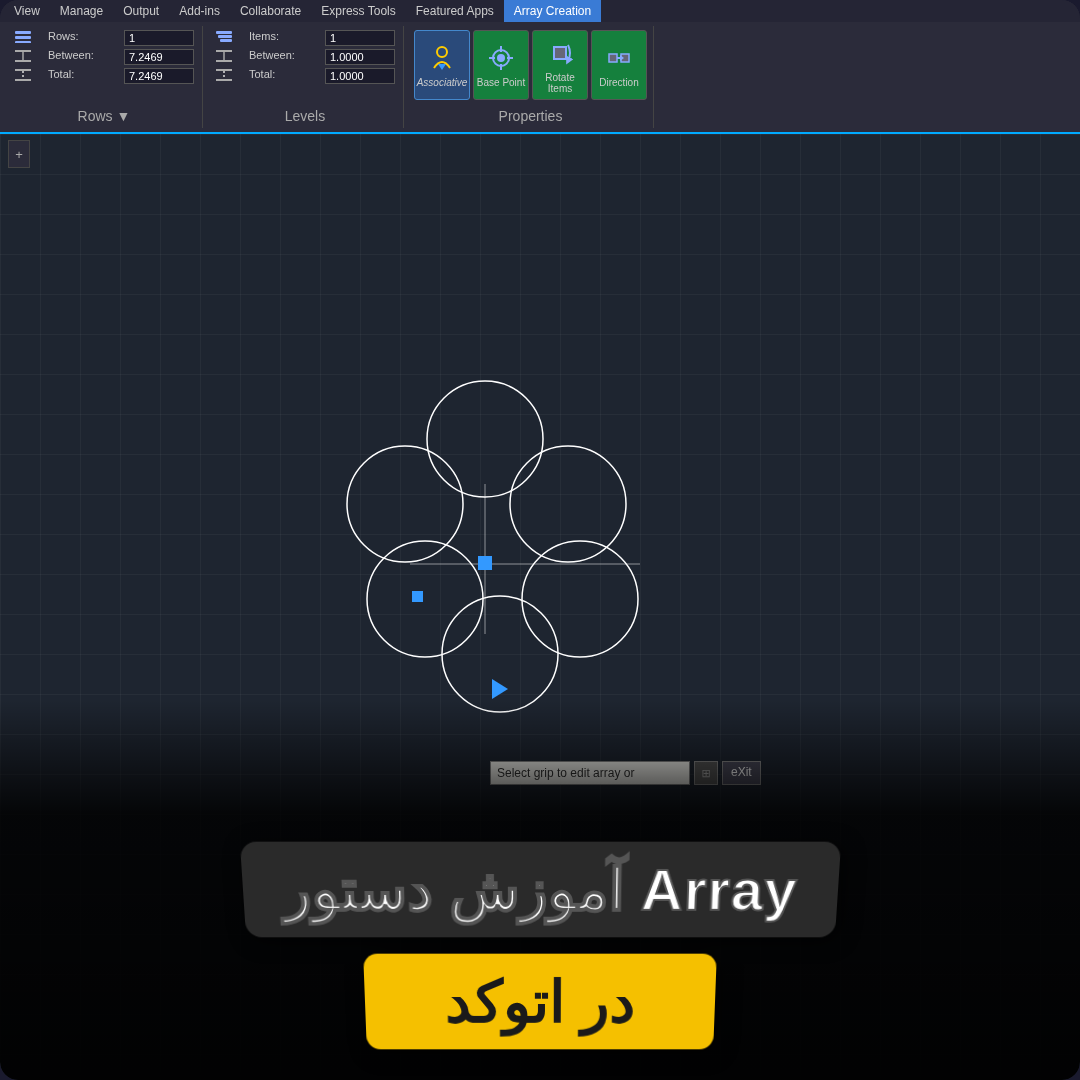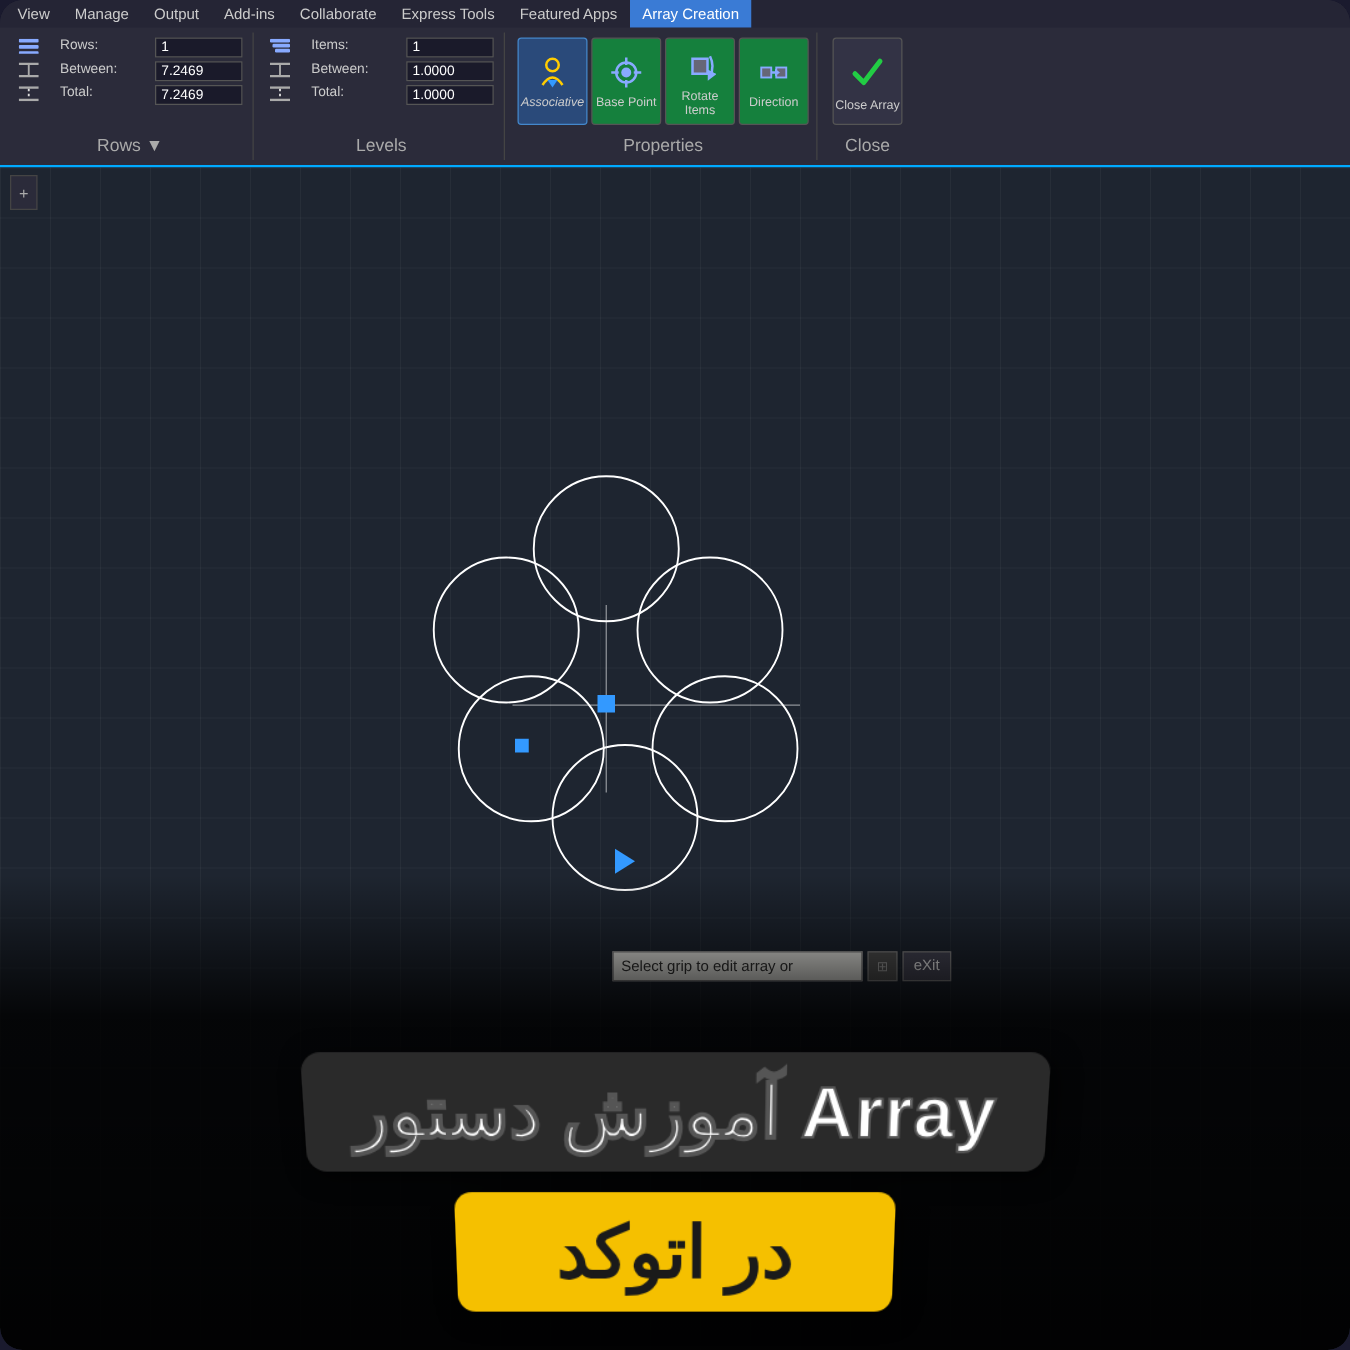--- a/index.html
+++ b/index.html
@@ -469,31 +469,20 @@
                 <line x1="14" y1="16" x2="18" y2="16" stroke="#88aaff" stroke-width="2"></line>
                 <polygon points="17,13 21,16 17,19" fill="#88aaff"></polygon>
               </svg>
             </div>
             <span>Direction</span>
           </div>
         </div>
         <div class="ribbon-group-label">Properties</div>
       </div>
 
-      <div style="display:flex;flex-direction:column;align-items:center;justify-content:center;padding:4px 8px;">
-        <div class="close-btn">
-          <div class="icon-area">
-            <svg width="32" height="32" viewBox="0 0 32 32">
-              <polyline points="6,18 13,25 26,8" fill="none" stroke="#22cc44" stroke-width="4" stroke-linecap="round" stroke-linejoin="round"></polyline>
-            </svg>
-          </div>
-          <span>Close Array</span>
-        </div>
-        <div class="ribbon-group-label">Close</div>
-      </div>
 
     </div>
   </div>
 
   <div class="canvas-area">
     <div class="canvas-grid"></div>
 
     <div class="canvas-toolbar">
       <div class="canvas-tool-btn">+</div>
     </div>

